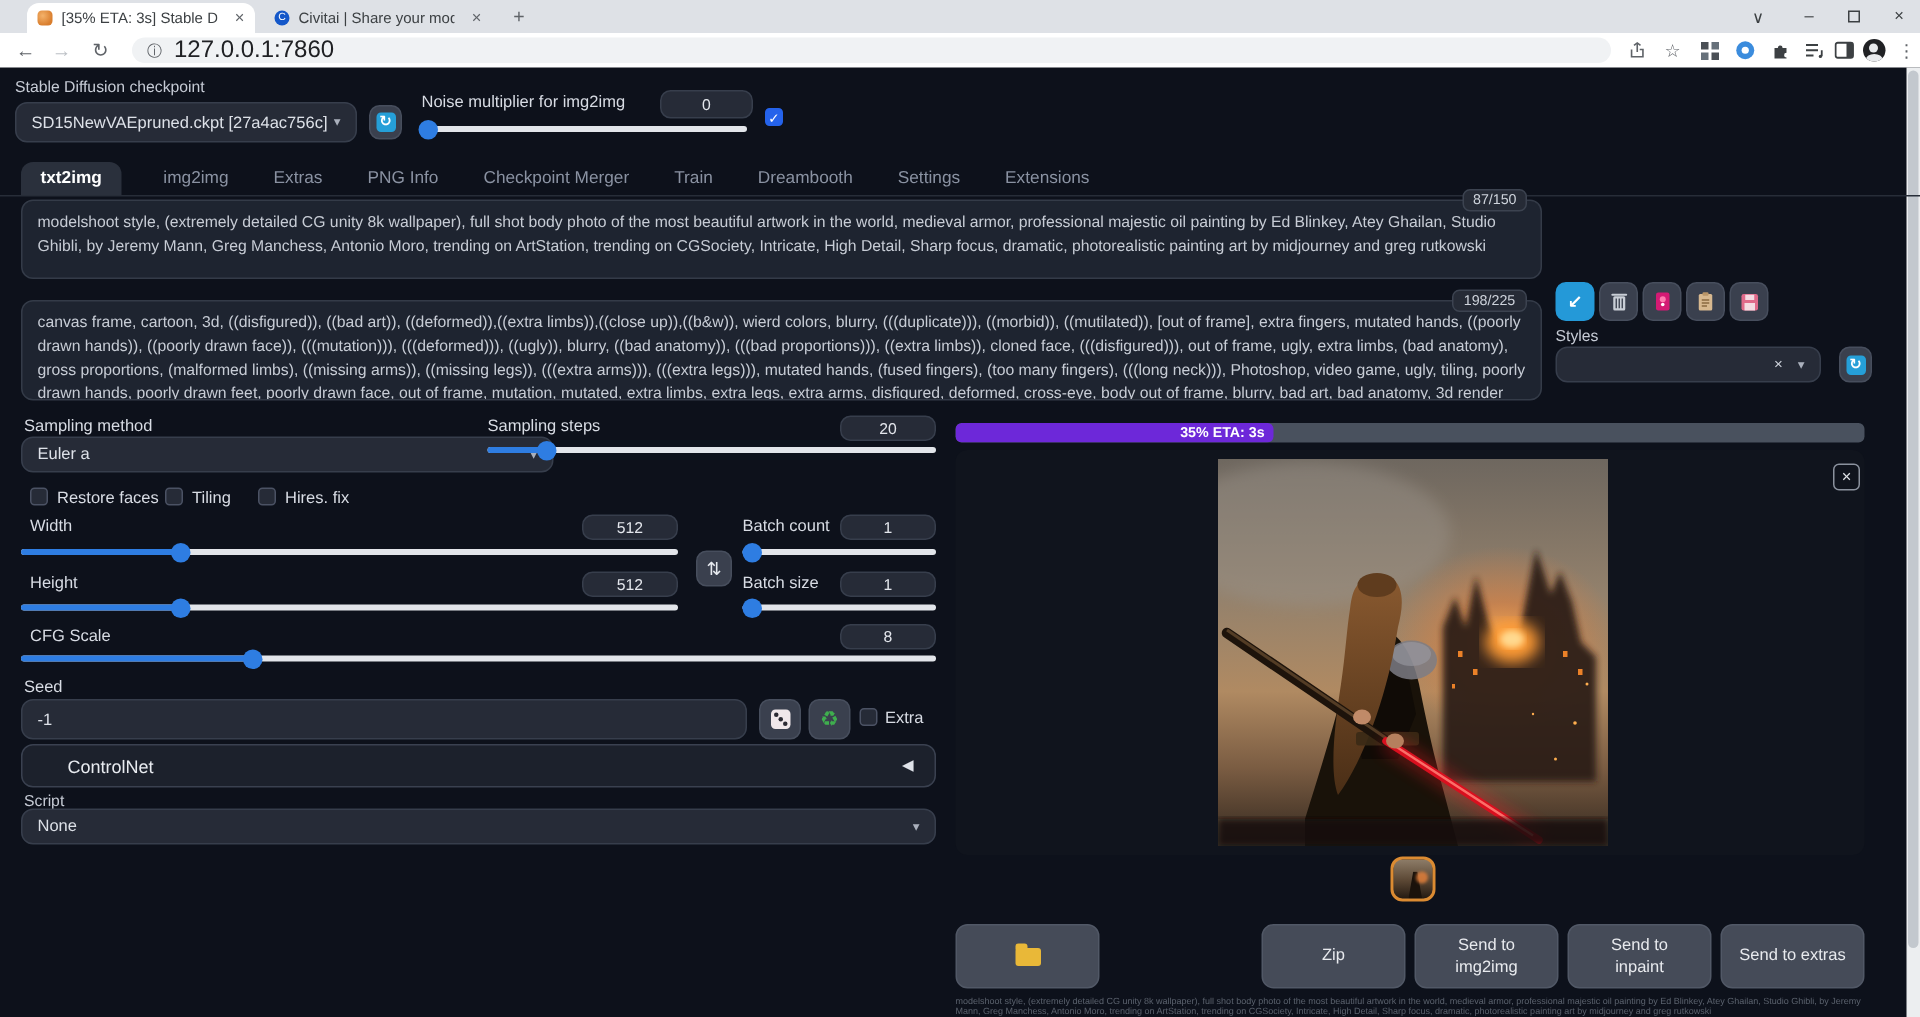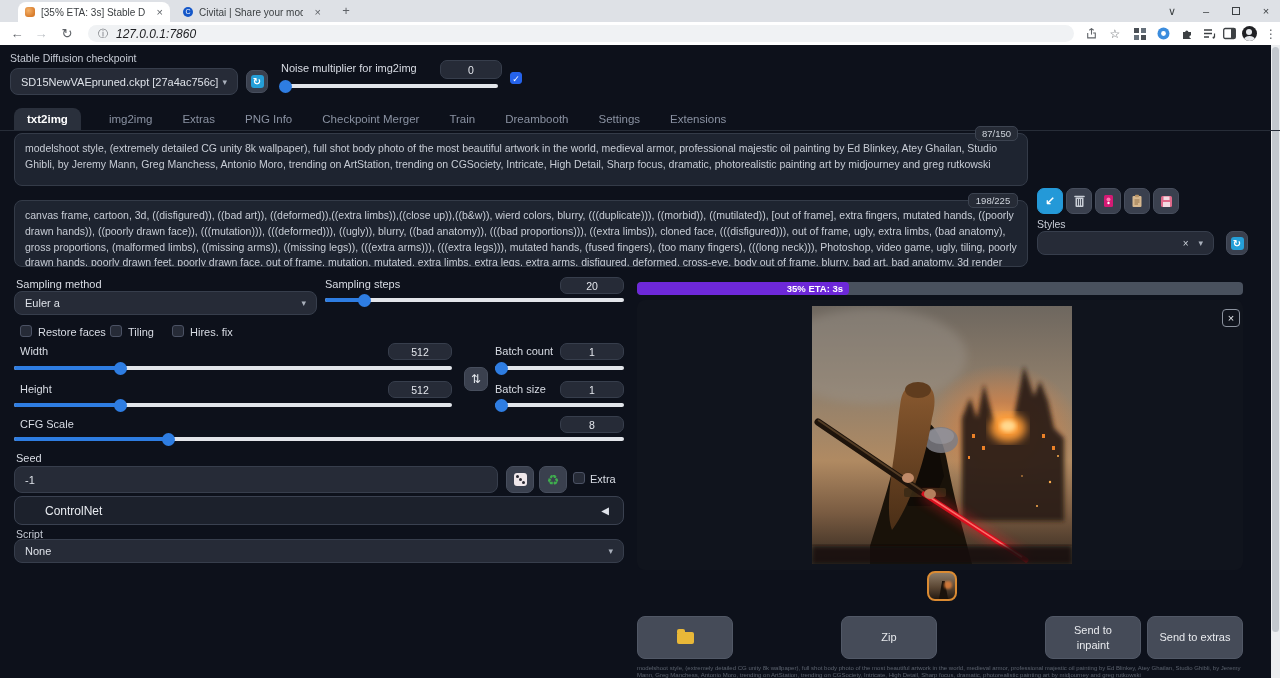--- a/index.html
+++ b/index.html
@@ -20,21 +20,21 @@
   .fav-sd { width:10px; height:10px; border-radius:3px; background:radial-gradient(circle at 35% 35%, #f4b26a, #d97e2e 70%); flex:none; }
   .fav-cv { width:10px; height:10px; border-radius:50%; background:#1457c9; color:#fff; font-size:7px; line-height:10px; text-align:center; flex:none; }
   .newtab { top:3px; width:16px; height:16px; text-align:center; line-height:15px; font-size:13px; color:#5f6368; }
   .winctl { top:0; height:22px; width:28px; display:flex; align-items:center; justify-content:center; font-size:11px; color:#3c4043; }
   .maxsq { width:8px; height:8px; border:1px solid #3c4043; display:inline-block; }
   .toolbar { left:0; top:22px; width:1280px; height:23px; background:#ffffff; }
   .navic { top:22px; height:23px; width:22px; display:flex; align-items:center; justify-content:center; font-size:13px; color:#5f6368; }
   .navic.dis { color:#bdc1c6; }
   .urlpill { left:88px; top:25px; width:986px; height:17px; background:#f0f2f4; border-radius:9px; display:flex; align-items:center; padding:0 10px; gap:8px; }
   .urlpill .info { font-size:10px; color:#5f6368; }
-  .urlpill .url { font-size:12px; color:#202124;font-style:italic; }
+  .urlpill .url { font-size:16px; color:#202124; }
   .tbicon { top:22px; height:23px; width:22px; display:flex; align-items:center; justify-content:center; font-size:12px; color:#5f6368; }
   .avatar { width:15px; height:15px; border-radius:50%; background:#202124; position:relative; overflow:hidden; }
   .avatar:before { content:""; position:absolute; left:4.5px; top:3px; width:6px; height:6px; border-radius:50%; background:#e8eaed; }
   .avatar:after { content:""; position:absolute; left:2px; top:9.5px; width:11px; height:7px; border-radius:50%; background:#e8eaed; }
   svg.mini { display:block; }
 
   
   .scrolltrack { left:1271px; top:45px; width:9px; height:633px; background:#eceef0; }
   .scrollthumb { left:1272px; top:47px; width:7px; height:585px; background:#c3c8ce; border-radius:4px; }
 
@@ -178,21 +178,21 @@
   </div>
   <div class="abs tabline"></div>
 
   <div class="abs counter" style="left:975px;top:126px;width:43px;height:15px;z-index:3;">87/150</div>
   <div class="abs promptbox" style="left:14px;top:133px;width:1014px;height:53px;z-index:2;">modelshoot style, (extremely detailed CG unity 8k wallpaper), full shot body photo of the most beautiful artwork in the world, medieval armor, professional majestic oil painting by Ed Blinkey, Atey Ghailan, Studio Ghibli, by Jeremy Mann, Greg Manchess, Antonio Moro, trending on ArtStation, trending on CGSociety, Intricate, High Detail, Sharp focus, dramatic, photorealistic painting art by midjourney and greg rutkowski</div>
 
   <div class="abs counter" style="left:968px;top:193px;width:50px;height:15px;z-index:3;">198/225</div>
   <div class="abs promptbox" style="left:14px;top:200px;width:1014px;height:67px;z-index:2;">canvas frame, cartoon, 3d, ((disfigured)), ((bad art)), ((deformed)),((extra limbs)),((close up)),((b&amp;w)), wierd colors, blurry, (((duplicate))), ((morbid)), ((mutilated)), [out of frame], extra fingers, mutated hands, ((poorly drawn hands)), ((poorly drawn face)), (((mutation))), (((deformed))), ((ugly)), blurry, ((bad anatomy)), (((bad proportions))), ((extra limbs)), cloned face, (((disfigured))), out of frame, ugly, extra limbs, (bad anatomy), gross proportions, (malformed limbs), ((missing arms)), ((missing legs)), (((extra arms))), (((extra legs))), mutated hands, (fused fingers), (too many fingers), (((long neck))), Photoshop, video game, ugly, tiling, poorly drawn hands, poorly drawn feet, poorly drawn face, out of frame, mutation, mutated, extra limbs, extra legs, extra arms, disfigured, deformed, cross-eye, body out of frame, blurry, bad art, bad anatomy, 3d render</div>
 
   <div class="abs lbl2" style="left:16px;top:278px;">Sampling method</div>
-  <div class="abs dd" style="left:14px;top:291px;width:303px;height:24px;">
+  <div class="abs dd" style="left:14px;top:291px;width:355px;height:24px;">
     <span>Euler a</span>
     <span class="caret">▾</span>
   </div>
 
   <div class="abs lbl2" style="left:325px;top:278px;">Sampling steps</div>
   <div class="abs numbox" style="left:560px;top:277px;width:64px;height:17px;">20</div>
   <div class="abs slider" style="left:325px;top:298px;width:299px;">
     <span class="fill" style="width:13%;"></span>
     <span class="knob" style="left:33px;"></span>
   </div>
@@ -389,18 +389,19 @@
 
   <div class="abs" style="left:927px;top:571px;width:30px;height:30px;border:2px solid #db8b32;border-radius:8px;overflow:hidden;background:linear-gradient(180deg,#8d7c68,#5a4633 55%,#241a12);">
     <div style="position:absolute;left:10px;top:8px;width:9px;height:18px;background:#1a120b;clip-path:polygon(35% 0,65% 0,100% 100%,0 100%);"></div>
     <div style="position:absolute;right:3px;top:8px;width:8px;height:8px;border-radius:50%;background:#e8813a;opacity:.8;filter:blur(1px);"></div>
   </div>
 
   <div class="abs genbtn" style="left:637px;top:616px;width:96px;height:43px;">
     <span class="folder"></span>
   </div>
   <div class="abs genbtn" style="left:841px;top:616px;width:96px;height:43px;">Zip</div>
+  <div class="abs genbtn" style="left:943px;top:616px;width:96px;height:43px;padding:0 14px;">Send to img2img</div>
   <div class="abs genbtn" style="left:1045px;top:616px;width:96px;height:43px;padding:0 18px;">Send to inpaint</div>
   <div class="abs genbtn" style="left:1147px;top:616px;width:96px;height:43px;">Send to extras</div>
 
   <div class="abs ghost" style="left:637px;top:665px;width:606px;height:13px;">modelshoot style, (extremely detailed CG unity 8k wallpaper), full shot body photo of the most beautiful artwork in the world, medieval armor, professional majestic oil painting by Ed Blinkey, Atey Ghailan, Studio Ghibli, by Jeremy Mann, Greg Manchess, Antonio Moro, trending on ArtStation, trending on CGSociety, Intricate, High Detail, Sharp focus, dramatic, photorealistic painting art by midjourney and greg rutkowski</div>
 
 </div>
 
 </body></html>

